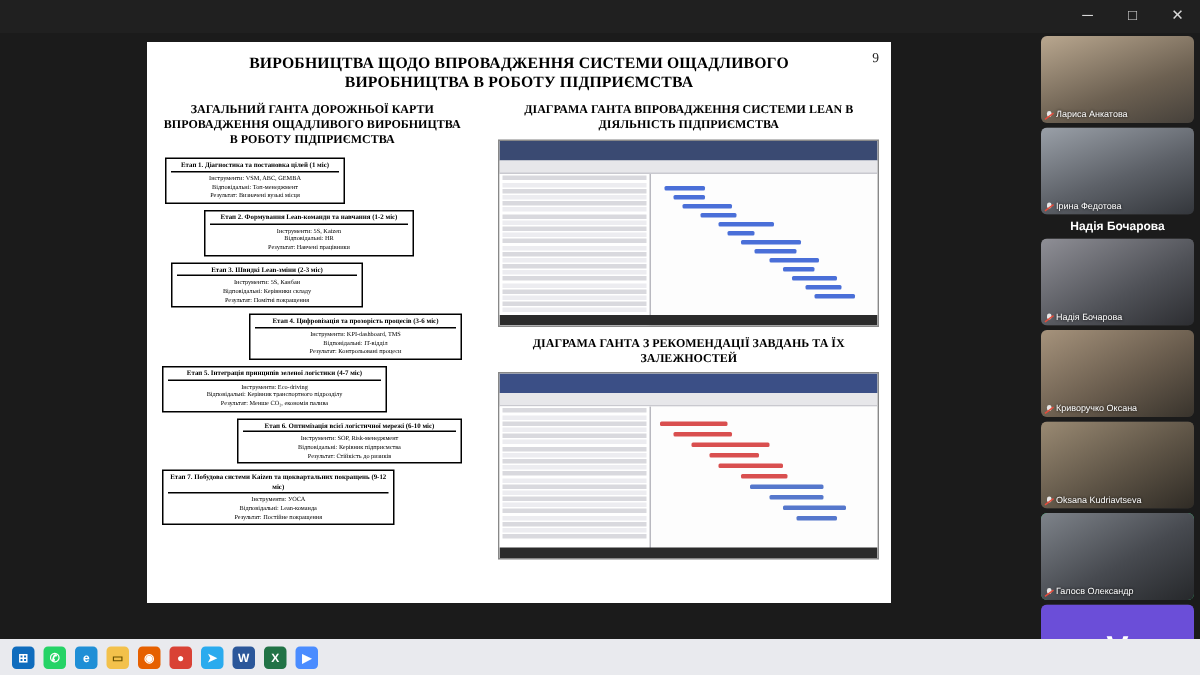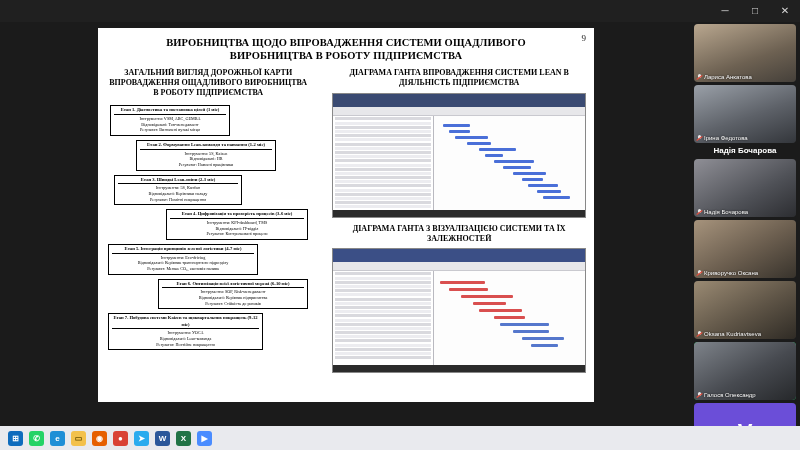--- a/index.html
+++ b/index.html
@@ -201,21 +201,21 @@
 
   <div class="stage">
     <div class="slide">
 
       <div class="slide-num">9</div>
       <div class="slide-title">ВИРОБНИЦТВА ЩОДО ВПРОВАДЖЕННЯ СИСТЕМИ ОЩАДЛИВОГО ВИРОБНИЦТВА В РОБОТУ ПІДПРИЄМСТВА</div>
 
       <div class="cols">
 
         <div class="col-left">
-          <div class="col-head">ЗАГАЛЬНИЙ ВИГЛЯД ДОРОЖНЬОЇ КАРТИ ВПРОВАДЖЕННЯ ОЩАДЛИВОГО ВИРОБНИЦТВА В РОБОТУ ПІДПРИЄМСТВА</div>
+          <div class="col-head">ЗАГАЛЬНИЙ ГАНТА ДОРОЖНЬОЇ КАРТИ ВПРОВАДЖЕННЯ ОЩАДЛИВОГО ВИРОБНИЦТВА В РОБОТУ ПІДПРИЄМСТВА</div>
 
           <div class="roadmap">
             <div class="stage-box w1">
               <span class="s-title">Етап 1. Діагностика та постановка цілей (1 міс)</span>
               <span class="s-row">Інструменти: VSM, ABC, GEMBA</span>
               <span class="s-row">Відповідальні: Топ-менеджмент</span>
               <span class="s-row">Результат: Визначені вузькі місця</span>
             </div>
             <div class="stage-box w2">
               <span class="s-title">Етап 2. Формування Lean-командн та навчання (1-2 міс)</span>
@@ -301,21 +301,21 @@
                 <div class="gbar" style="left:52%;top:56px;width:22%;background:#4a6fd8"></div>
                 <div class="gbar" style="left:58%;top:62px;width:14%;background:#4a6fd8"></div>
                 <div class="gbar" style="left:62%;top:68px;width:20%;background:#4a6fd8"></div>
                 <div class="gbar" style="left:68%;top:74px;width:16%;background:#4a6fd8"></div>
                 <div class="gbar" style="left:72%;top:80px;width:18%;background:#4a6fd8"></div>
               </div>
             </div>
             <div class="taskbar-strip"></div>
           </div>
 
-          <div class="mid-head">ДІАГРАМА ГАНТА З ВІЗУАЛІЗАЦІЄЮ СИСТЕМИ ТА ЇХ ЗАЛЕЖНОСТЕЙ</div>
+          <div class="mid-head">ДІАГРАМА ГАНТА З РЕКОМЕНДАЦІЇ ЗАВДАНЬ ТА ЇХ ЗАЛЕЖНОСТЕЙ</div>
 
           <div class="shot bottom">
             <div class="shot-ribbon" style="background:#3b4f86"></div>
             <div class="shot-ribbon2"></div>
             <div class="shot-body">
               <div class="shot-left">
                 <div class="row-line"></div>
                   <div class="row-line alt"></div>
                   <div class="row-line"></div>
                 <div class="row-line alt"></div>

